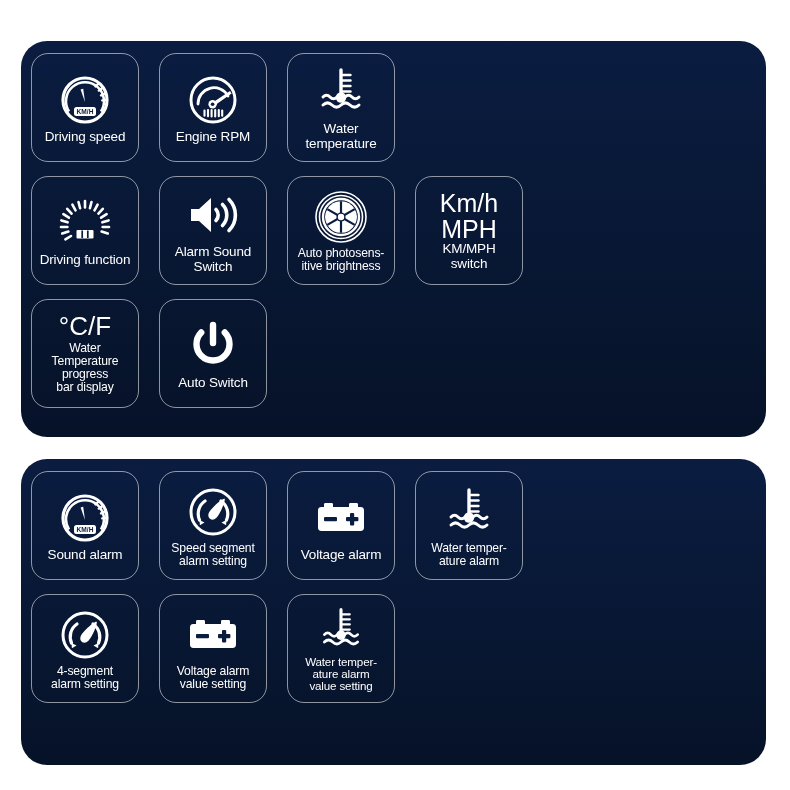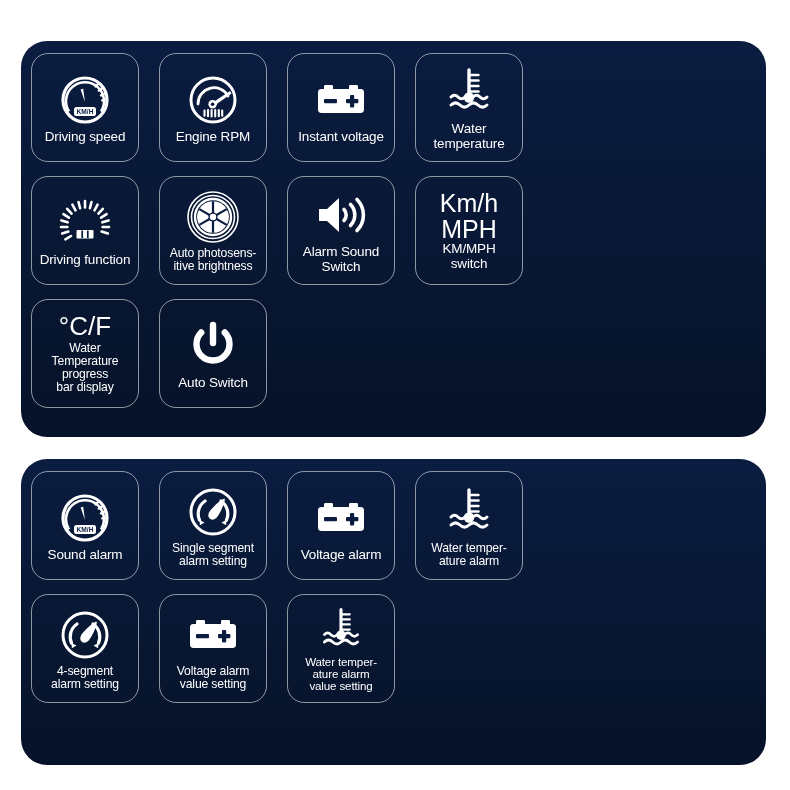--- a/index.html
+++ b/index.html
@@ -170,33 +170,20 @@
                 <path d="M30.2 36 v6.5"></path>
                 <path d="M33.8 36 v6.2"></path>
                 <path d="M37.2 36.5 v5.2"></path>
               </g>
               <path d="M17.5 39 A11 9 0 0 0 39 39" fill="none" stroke="#fff" stroke-width="0"></path>
             </svg>
           </div>
           <div class="tile-caption">Engine RPM</div>
         </div>
 
-        <div class="tile">
-          <div class="tile-icon">
-            <svg width="56" height="44" viewBox="0 0 56 44">
-              <rect x="11" y="7" width="9" height="5" rx="1.4" fill="#fff"></rect>
-              <rect x="36" y="7" width="9" height="5" rx="1.4" fill="#fff"></rect>
-              <rect x="5" y="11" width="46" height="24" rx="3.4" fill="#fff"></rect>
-              <rect x="11" y="21" width="13" height="4.2" rx="1" fill="#0a1c40"></rect>
-              <rect x="37" y="17" width="4.2" height="12.4" rx="1" fill="#0a1c40"></rect>
-              <rect x="33" y="21" width="12.4" height="4.2" rx="1" fill="#0a1c40"></rect>
-            </svg>
-          </div>
-          <div class="tile-caption">Instant voltage</div>
-        </div>
 
         <div class="tile">
           <div class="tile-icon">
             <svg width="56" height="52" viewBox="0 0 56 52">
               <path d="M28 4 v26" stroke="#fff" stroke-width="3.4" stroke-linecap="round"></path>
               <circle cx="28" cy="31.5" r="5.2" fill="#fff"></circle>
               <g stroke="#fff" stroke-width="2.4" stroke-linecap="round">
                 <path d="M29.5 9 h8"></path>
                 <path d="M29.5 14.5 h8"></path>
                 <path d="M29.5 20 h8"></path>
@@ -242,20 +229,35 @@
                 <path d="M25.2 33.6 v7.4"></path>
                 <path d="M30.8 33.6 v7.4"></path>
               </g>
             </svg>
           </div>
           <div class="tile-caption">Driving function</div>
         </div>
 
         <div class="tile">
           <div class="tile-icon">
+            <svg width="56" height="46" viewBox="0 0 56 46">
+              <path d="M6 17 h8 L26 6 v34 L14 29 H6 Z" fill="#fff"></path>
+              <g fill="none" stroke="#fff" stroke-width="3.6" stroke-linecap="round">
+                <path d="M31 17.5 a8 8 0 0 1 0 11"></path>
+                <path d="M37.5 12.5 a15 15 0 0 1 0 21"></path>
+                <path d="M44 7.5 a22 22 0 0 1 0 31"></path>
+              </g>
+            </svg>
+          </div>
+          <div class="tile-caption">Alarm Sound
+Switch</div>
+        </div>
+
+        <div class="tile">
+          <div class="tile-icon">
             <svg width="54" height="54" viewBox="0 0 54 54">
               <circle cx="27" cy="27" r="25" fill="none" stroke="#fff" stroke-width="1.6"></circle>
               <circle cx="27" cy="27" r="21.5" fill="none" stroke="#fff" stroke-width="1.6"></circle>
               <circle cx="27" cy="27" r="18" fill="none" stroke="#fff" stroke-width="2.4"></circle>
               <g fill="#fff">
                 <path d="M27 27 L27 11.2 A15.8 15.8 0 0 1 40.7 19.1 Z"></path>
                 <path d="M27 27 L40.7 19.1 A15.8 15.8 0 0 1 40.7 34.9 Z"></path>
                 <path d="M27 27 L40.7 34.9 A15.8 15.8 0 0 1 27 42.8 Z"></path>
                 <path d="M27 27 L27 42.8 A15.8 15.8 0 0 1 13.3 34.9 Z"></path>
                 <path d="M27 27 L13.3 34.9 A15.8 15.8 0 0 1 13.3 19.1 Z"></path>
@@ -271,35 +273,20 @@
               </g>
               <circle cx="27" cy="27" r="4.6" fill="#0a1c40"></circle>
               <circle cx="27" cy="27" r="3.2" fill="#fff"></circle>
             </svg>
           </div>
           <div class="tile-caption sm">Auto photosens-
 itive brightness</div>
         </div>
 
         <div class="tile">
-          <div class="tile-icon">
-            <svg width="56" height="46" viewBox="0 0 56 46">
-              <path d="M6 17 h8 L26 6 v34 L14 29 H6 Z" fill="#fff"></path>
-              <g fill="none" stroke="#fff" stroke-width="3.6" stroke-linecap="round">
-                <path d="M31 17.5 a8 8 0 0 1 0 11"></path>
-                <path d="M37.5 12.5 a15 15 0 0 1 0 21"></path>
-                <path d="M44 7.5 a22 22 0 0 1 0 31"></path>
-              </g>
-            </svg>
-          </div>
-          <div class="tile-caption">Alarm Sound
-Switch</div>
-        </div>
-
-        <div class="tile">
           <div class="tile-stack">
             <div class="tile-glyph">Km/h
 MPH</div>
             <div class="tile-caption" style="">KM/MPH
 switch</div>
           </div>
         </div>
       </div>
 
       <div class="grid-row">
@@ -356,21 +343,21 @@
           <div class="tile-icon">
             <svg width="54" height="52" viewBox="0 0 54 52">
               <circle cx="27" cy="26" r="22" fill="none" stroke="#fff" stroke-width="3"></circle>
               <path d="M13.5 34 A15.5 15.5 0 0 1 19 15" fill="none" stroke="#fff" stroke-width="3.2" stroke-linecap="round"></path>
               <path d="M13.5 34 l0.4 5.2 l4.6 -2.6 Z" fill="#fff"></path>
               <path d="M40.5 34 A15.5 15.5 0 0 0 35 15" fill="none" stroke="#fff" stroke-width="3.2" stroke-linecap="round"></path>
               <path d="M40.5 34 l-0.4 5.2 l-4.6 -2.6 Z" fill="#fff"></path>
               <path d="M30.5 31.8 C26 36 21 32.5 22.6 27.5 C24 23 37 11.5 38.6 12.8 C40 14 34.5 27.6 30.5 31.8 Z" fill="#fff"></path>
             </svg>
           </div>
-          <div class="tile-caption sm">Single segment
+          <div class="tile-caption sm">Speed segment
 alarm setting</div>
         </div>
 
         <div class="tile">
           <div class="tile-icon">
             <svg width="56" height="44" viewBox="0 0 56 44">
               <rect x="11" y="7" width="9" height="5" rx="1.4" fill="#fff"></rect>
               <rect x="36" y="7" width="9" height="5" rx="1.4" fill="#fff"></rect>
               <rect x="5" y="11" width="46" height="24" rx="3.4" fill="#fff"></rect>
               <rect x="11" y="21" width="13" height="4.2" rx="1" fill="#0a1c40"></rect>

